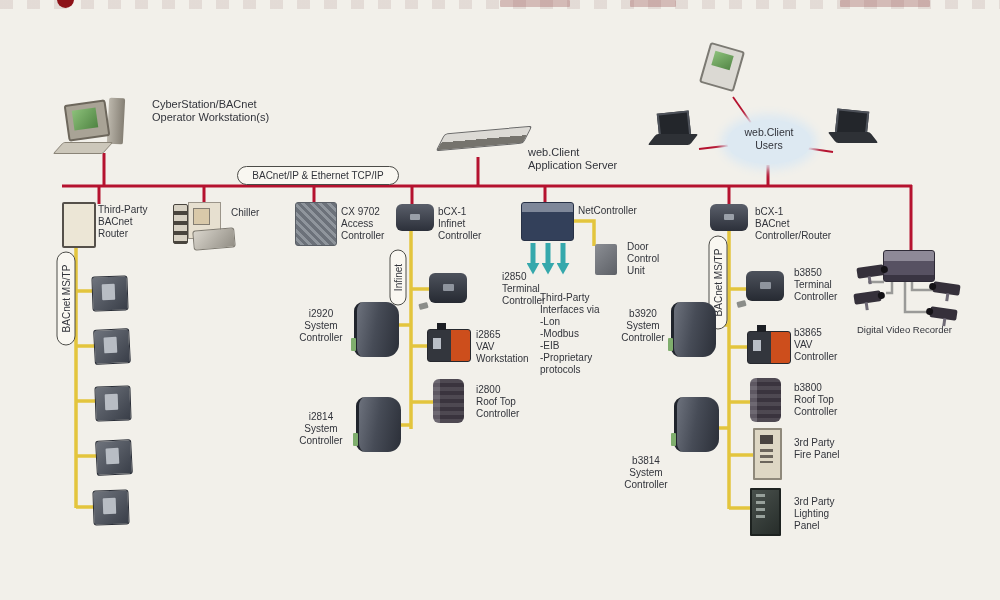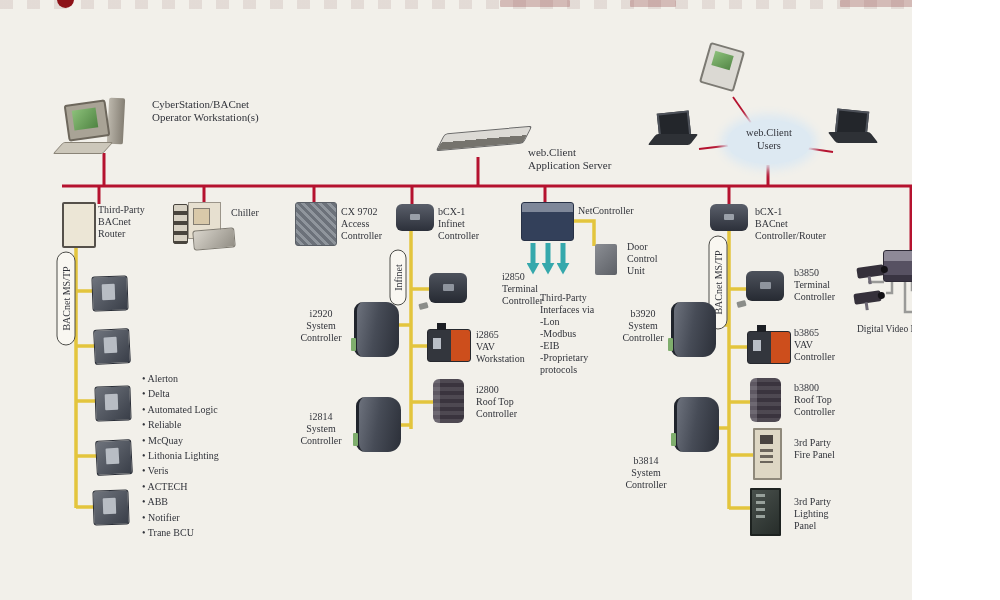--- a/index.html
+++ b/index.html
@@ -1,21 +1,21 @@
 <!DOCTYPE html>
 <html style="--c-bg: #f2f0ea; --c-bus: #b5122f; --c-field: #e3c53d; --c-arrow: #35a8ac; --c-text: #32343b; --c-wire: #9a9a98;"><head>
 <meta charset="utf-8">
 <style>
   :root{
     --c-bg:#f2f0ea; --c-bus:#b5122f; --c-field:#e3c53d; --c-arrow:#35a8ac;
     --c-text:#32343b; --c-wire:#9a9a98;
   }
   html,body{margin:0;padding:0;}
-  .canvas{position:relative;width:912px;height:600px;background:var(--c-bg);
-    overflow:hidden;font-family:Liberation Serif, serif;color:var(--c-text);}
+  .canvas{position:relative;width:1000px;height:600px;background:var(--c-bg);
+    overflow:hidden;font-family:Liberation Sans, sans-serif;color:var(--c-text);}
   .lines{position:absolute;left:0;top:0;width:1000px;height:600px;}
   .ln-bus{stroke:var(--c-bus);stroke-width:3;fill:none;}
   .ln-thin{stroke:var(--c-bus);stroke-width:1.8;fill:none;}
   .ln-field{stroke:var(--c-field);stroke-width:3.5;fill:none;}
   .ln-arrow{stroke:var(--c-arrow);stroke-width:5;fill:none;}
   .ln-wire{stroke:var(--c-wire);stroke-width:2.5;fill:none;}
   .arrow-head{fill:var(--c-arrow);}
   .lbl{position:absolute;font-size:10px;line-height:1.2;white-space:pre-line;}
   .lbl-lg{font-size:11px;}
   .lbl-c{text-align:center;}
@@ -150,20 +150,23 @@
 
   <div class="icon" style="left:66px;top:92px;width:95px;height:64px;">
     <div class="part ws-tower"></div>
     <div class="part ws-mon"></div>
     <div class="part ws-scr"></div>
     <div class="part ws-kb"></div>
   </div>
   <div class="lbl lbl-lg" style="left:152px;top:98px;">CyberStation/BACnet
 Operator Workstation(s)</div>
 
+  <div class="pill" style="left:237px;top:166px;width:160px;height:17px;">
+    <span>BACnet/IP &amp; Ethernet TCP/IP</span>
+  </div>
 
   <div class="icon" style="left:440px;top:130px;width:90px;height:24px;">
     <div class="part server-box"></div>
   </div>
   <div class="lbl lbl-lg" style="left:528px;top:146px;">web.Client
 Application Server</div>
 
   <div class="icon" style="left:704px;top:46px;width:40px;height:50px;">
     <div class="part hh-body"></div>
     <div class="part hh-scr"></div>
@@ -254,33 +257,20 @@
     <div class="smallc"></div>
       <div class="part smallc-in"></div>
   </div>
   <div class="icon" style="left:96px;top:440px;transform:rotate(-3deg);">
     <div class="smallc"></div>
       <div class="part smallc-in"></div>
   </div>
   <div class="icon" style="left:93px;top:490px;transform:rotate(-2deg);">
     <div class="smallc"></div>
       <div class="part smallc-in"></div>
-  </div>
-  <div class="bullets">
-    <div class="bullet">Alerton</div>
-    <div class="bullet">Delta</div>
-    <div class="bullet">Automated Logic</div>
-    <div class="bullet">Reliable</div>
-    <div class="bullet">McQuay</div>
-    <div class="bullet">Lithonia Lighting</div>
-    <div class="bullet">Veris</div>
-    <div class="bullet">ACTECH</div>
-    <div class="bullet">ABB</div>
-    <div class="bullet">Notifier</div>
-    <div class="bullet">Trane BCU</div>
   </div>
 
   <div class="icon" style="left:429px;top:273px;">
     <div class="term-box"></div>
       <div class="part term-slot"></div>
   </div>
   <div class="icon conn" style="left:419px;top:303px;"></div>
   <div class="lbl" style="left:502px;top:271px;">i2850
 Terminal
 Controller</div>

